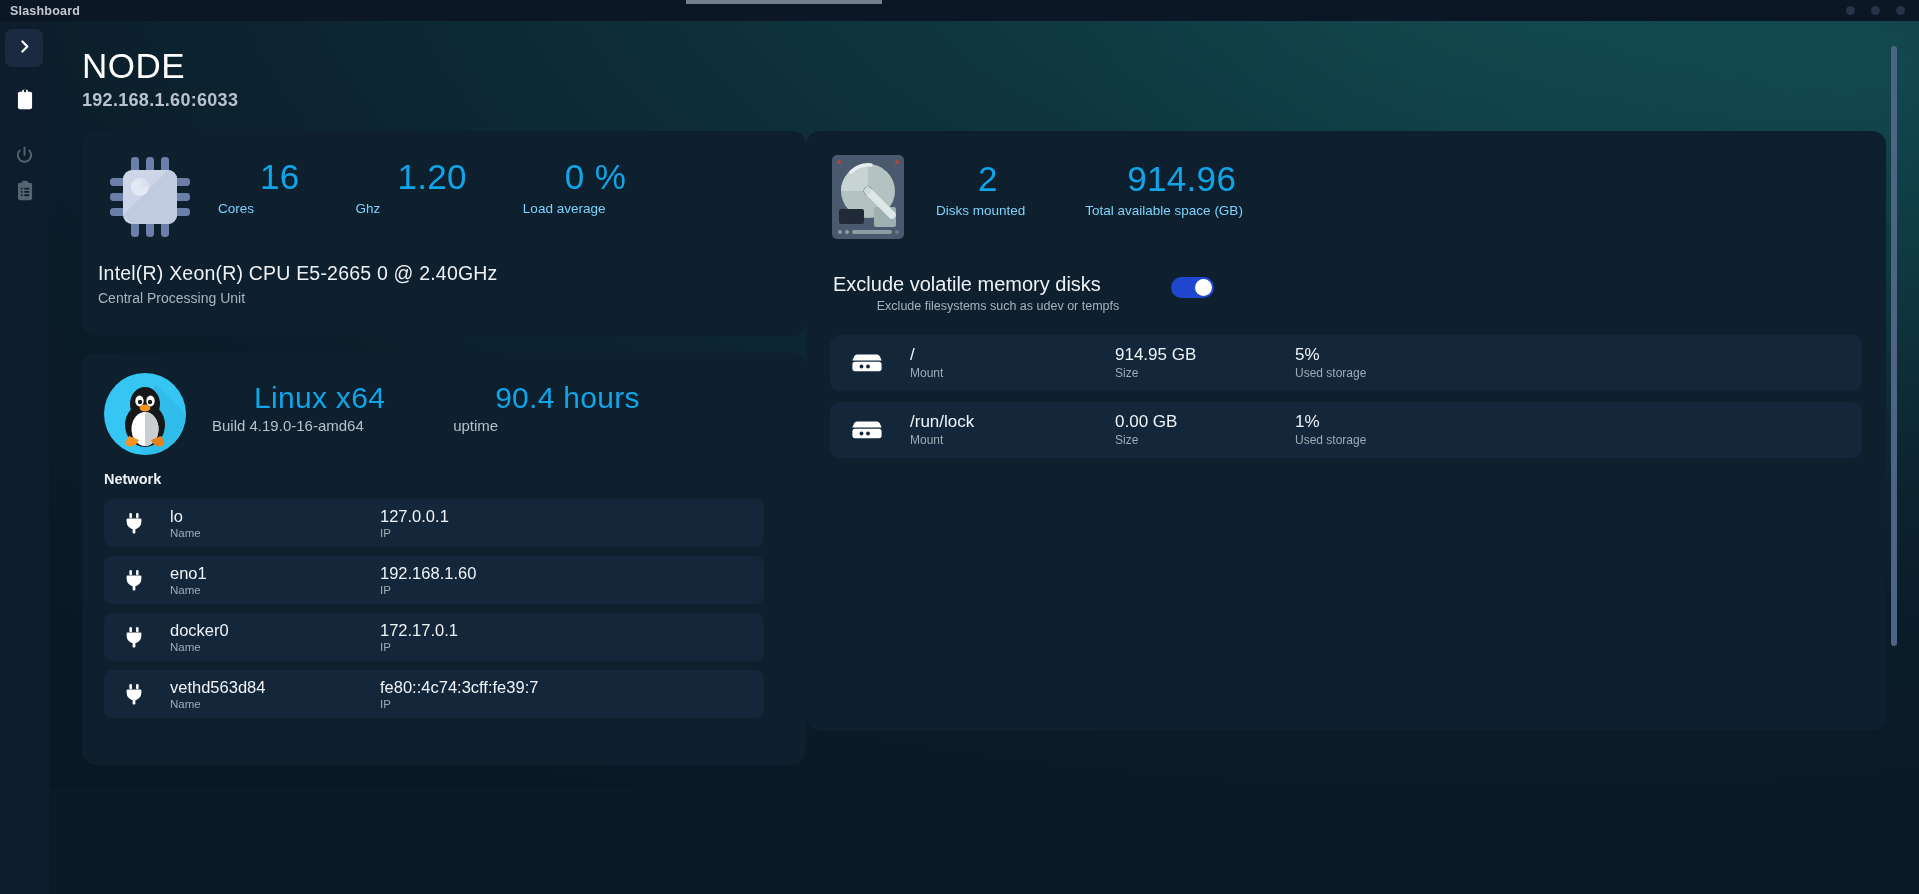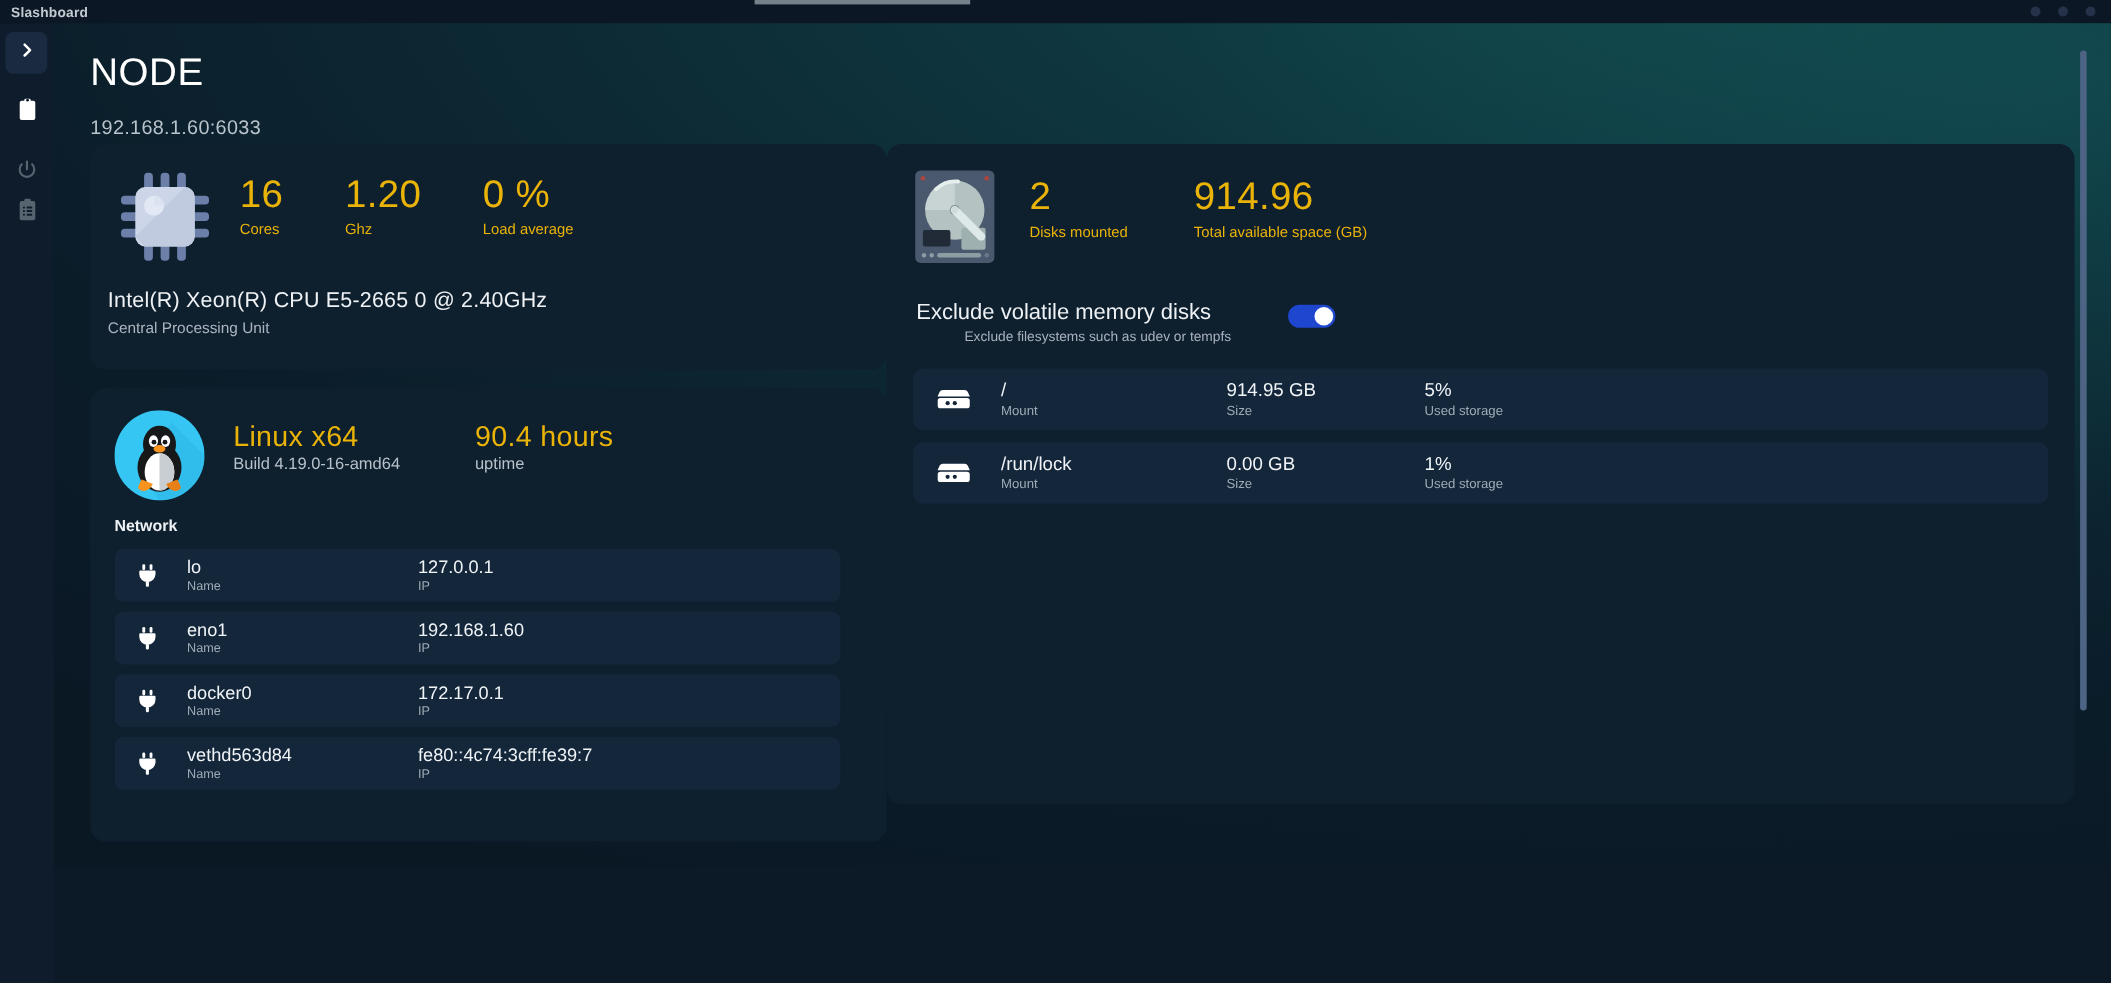--- a/index.html
+++ b/index.html
@@ -75,64 +75,64 @@
     pointer-events: none;
   }
 
   
   #page-header { position: absolute; left: 33px; top: 27px; z-index: 3; }
   #page-header .title {
     font-size: 35px; font-weight: 300; color: #ffffff;
     letter-spacing: .5px; line-height: 1.05;
   }
   #page-header .subtitle {
-    margin-top: 21px; font-size: 18px; font-weight: 400;
+    margin-top: 5px; font-size: 18px; font-weight: 700;
     color: #b9c3cb; letter-spacing: .3px;
   }
 
   
   #col-left  { position: absolute; left: 33px;  top: 110px; width: 724px; z-index: 3; }
   #col-right { position: absolute; left: 757px; top: 110px; width: 1080px; z-index: 3; }
 
   .card {
     background: #0e1f2e;
     border-radius: 14px;
     position: relative;
   }
 
   
   #cpu-card { height: 205px; padding: 20px 22px; }
   .stat-row { display: flex; align-items: flex-start; }
   .big-icon { width: 92px; height: 92px; flex: none; margin-right: 22px; }
   .metrics { display: flex; align-items: flex-start; padding-top: 8px; }
   .metric { margin-right: 56px; }
   .metric .val {
-    font-size: 35px; font-weight: 300; color: #eab308;
-    line-height: 1.02; white-space: nowrap; letter-spacing: .3px;
+    font-size: 35px; font-weight: 300; color: #0ea5e9;
+    line-height: 1.02; white-space: nowrap; letter-spacing: .3px; margin-left: 42px;
   }
   .metric .lbl {
     margin-top: 6px; font-size: 13.5px; font-weight: 400;
-    color: #eab308; white-space: nowrap;
+    color: #7dd3fc; white-space: nowrap;
   }
   #cpu-model {
     position: absolute; left: 16px; bottom: 30px;
   }
   #cpu-model .name {
     font-size: 19.5px; font-weight: 300; color: #eef2f5; letter-spacing: .2px;
   }
   #cpu-model .desc {
     margin-top: 5px; font-size: 14px; color: #aab5bf;
   }
 
   
   #os-card { height: 412px; margin-top: 17px; padding: 16px 22px 14px 22px; overflow: hidden; }
   #tux { width: 82px; height: 82px; flex: none; margin-right: 26px; margin-top: 4px; }
   #os-metrics { padding-top: 14px; display: flex; }
   #os-metrics .metric { margin-right: 68px; }
-  #os-metrics .metric .val { font-size: 26px; }
+  #os-metrics .metric .val { font-size: 30px; }
   #os-metrics .metric .lbl { font-size: 15px; color: #b7c1ca; margin-top: 3px; }
 
   #network-head { margin-top: 16px; margin-left: 0px; }
   #network-head .h {
     font-size: 14.5px; font-weight: bold; color: #eef2f5;
   }
   #network-head .s {
     margin-top: 3px; font-size: 14.5px; color: #b2bdc7; font-weight: 300;
   }
 

